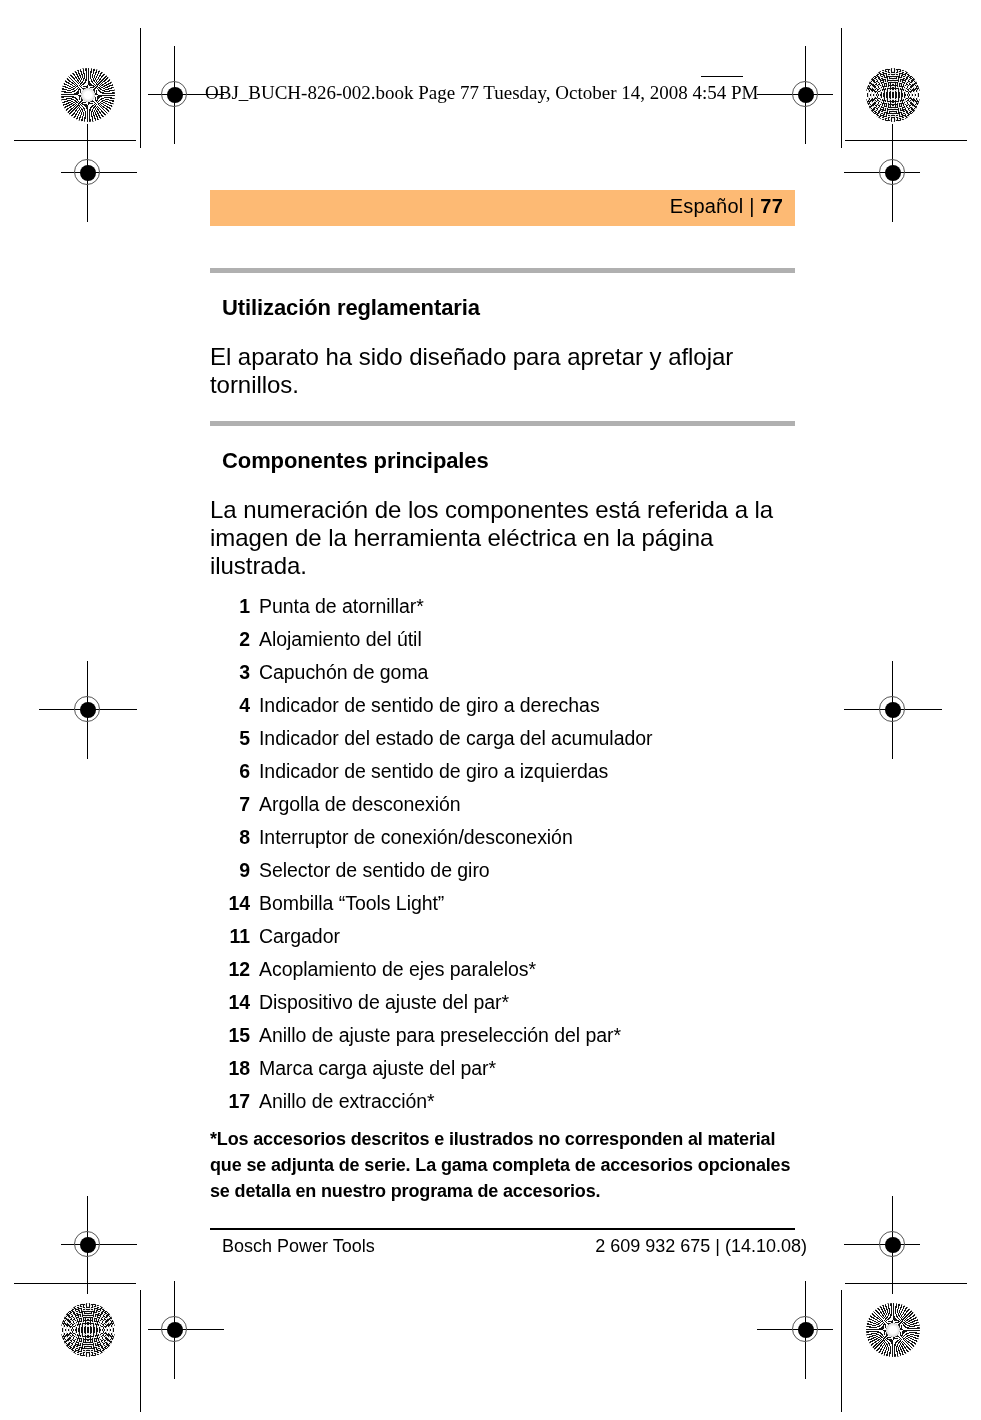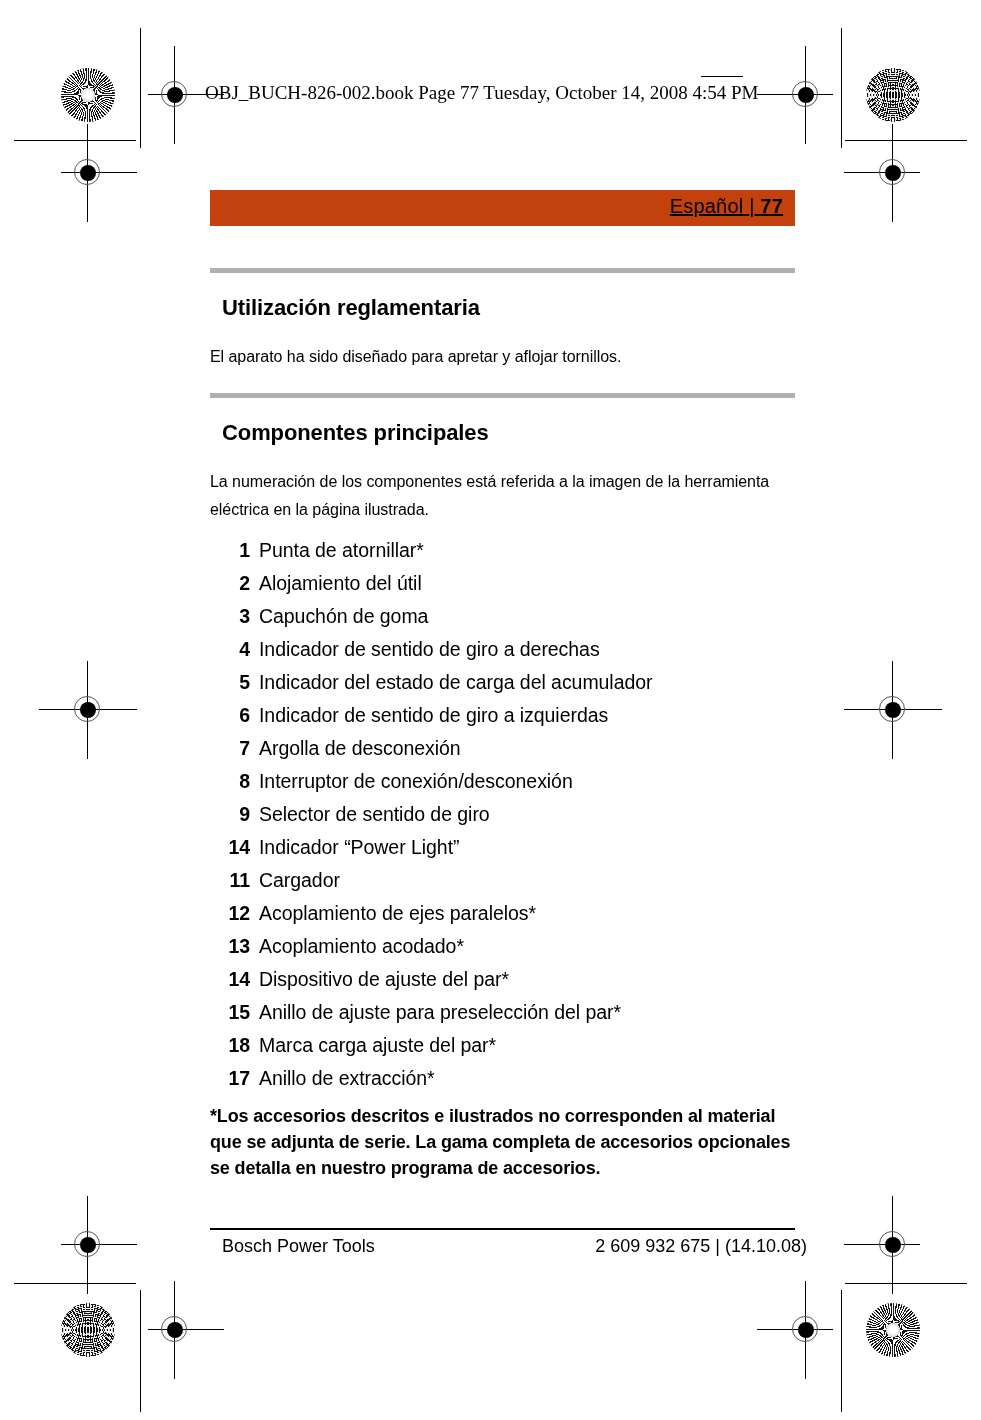--- a/index.html
+++ b/index.html
@@ -129,24 +129,23 @@
     top: 0;
     width: 585px;
   }
 
   .page-band {
     position: absolute;
     left: 210px;
     top: 190px;
     width: 585px;
     height: 36px;
-    background: #c2410c;
+    background: #fdba74;
     box-sizing: border-box;
     text-align: right;
-    text-decoration: underline;
   }
   .page-band .band-text {
     display: block;
     padding: 5px 12px 0 0;
     font-size: 20px;
     letter-spacing: 0.2px;
   }
   .page-band .band-text b { font-weight: bold; }
 
   .section-rule {
@@ -159,21 +158,21 @@
     margin: 12px;
     padding: 10px 0 4px 0;
     font-size: 22px;
     font-weight: bold;
     letter-spacing: -0.1px;
   }
 
   p.body {
     margin: 0;
     padding: 6px 0 0 0;
-    font-size: 16px;
+    font-size: 24px;
     line-height: 28px;
     letter-spacing: -0.05px;
   }
 
   ol.parts {
     margin: 0;
     padding: 0;
     list-style: none;
   }
   ol.parts li {
@@ -371,33 +370,29 @@
       <li>
         <span class="num">8</span>
         <span class="lbl">Interruptor de conexión/desconexión</span>
       </li>
       <li>
         <span class="num">9</span>
         <span class="lbl">Selector de sentido de giro</span>
       </li>
       <li>
         <span class="num">14</span>
-        <span class="lbl">Indicador “Power Light”</span>
+        <span class="lbl">Bombilla “Tools Light”</span>
       </li>
       <li>
         <span class="num">11</span>
         <span class="lbl">Cargador</span>
       </li>
       <li>
         <span class="num">12</span>
         <span class="lbl">Acoplamiento de ejes paralelos*</span>
-      </li>
-      <li>
-        <span class="num">13</span>
-        <span class="lbl">Acoplamiento acodado*</span>
       </li>
       <li>
         <span class="num">14</span>
         <span class="lbl">Dispositivo de ajuste del par*</span>
       </li>
       <li>
         <span class="num">15</span>
         <span class="lbl">Anillo de ajuste para preselección del par*</span>
       </li>
       <li>

